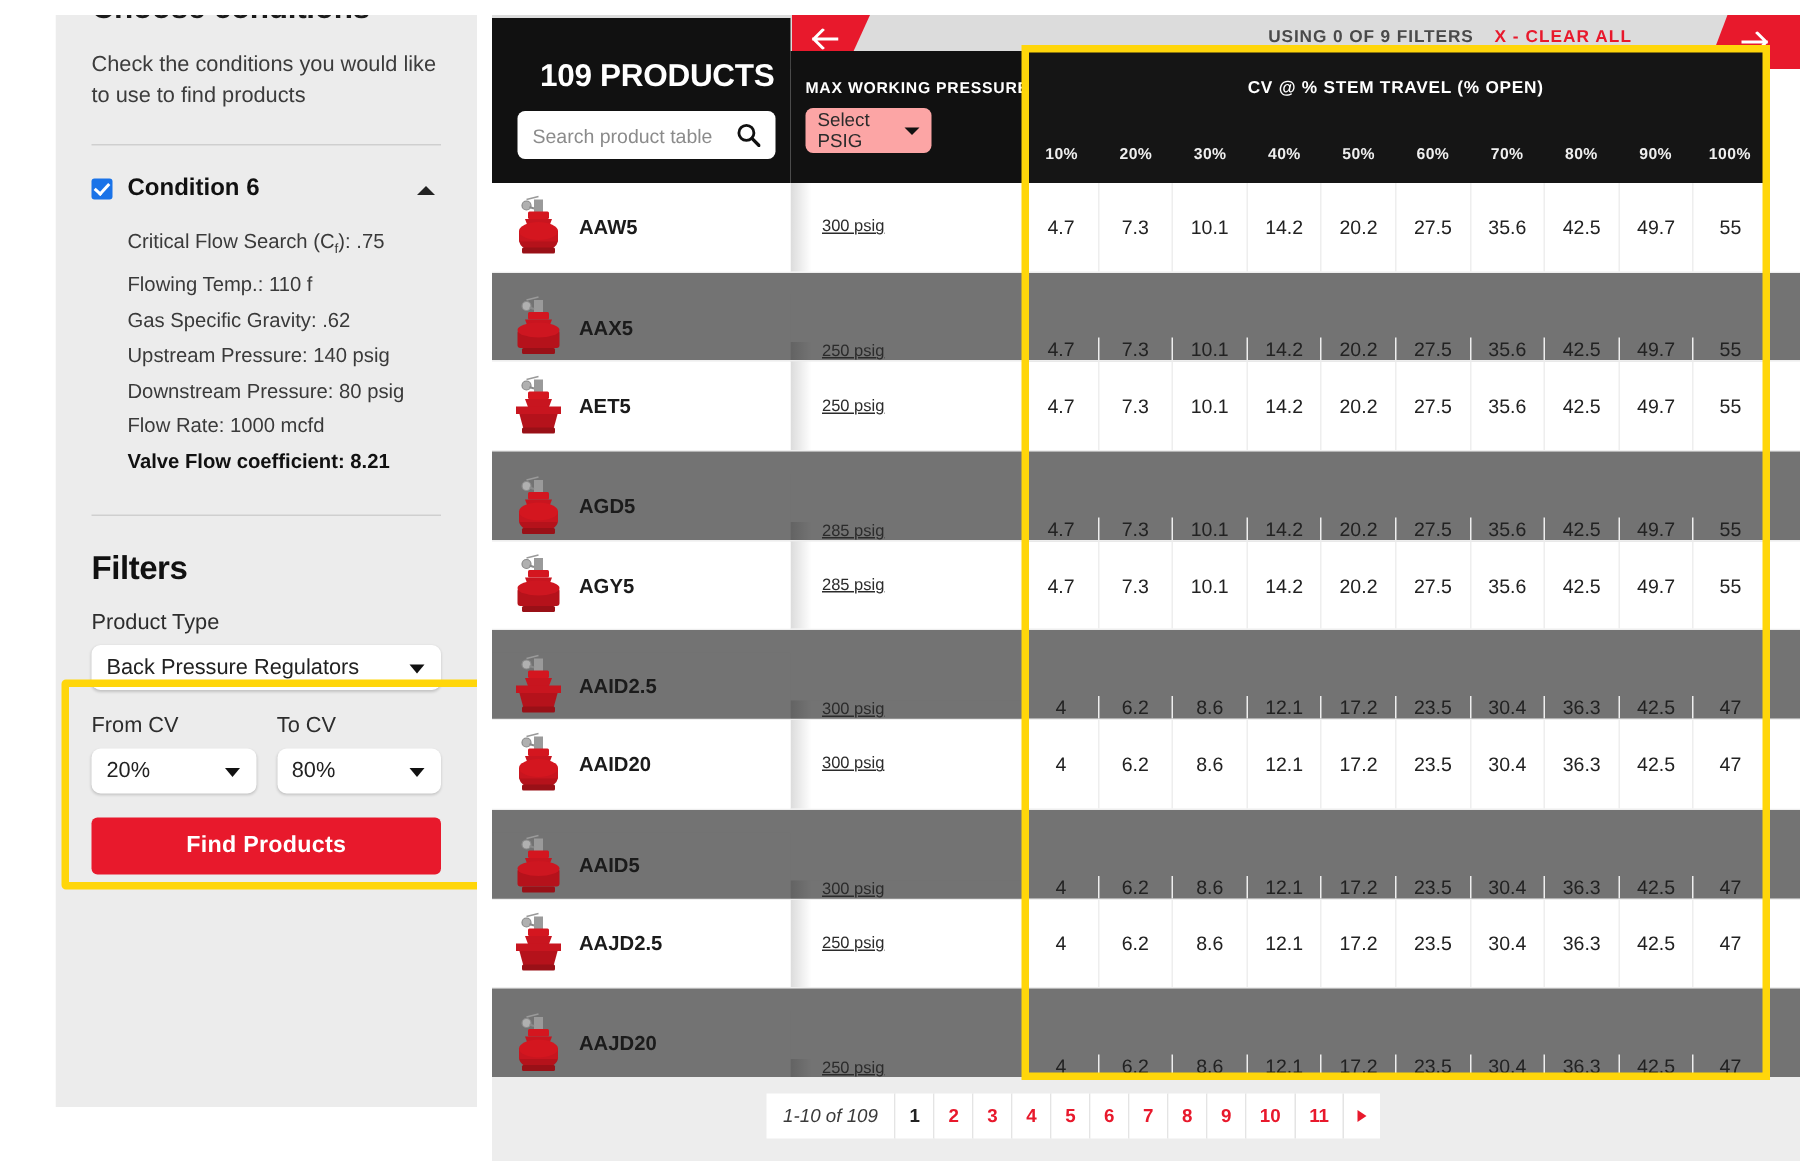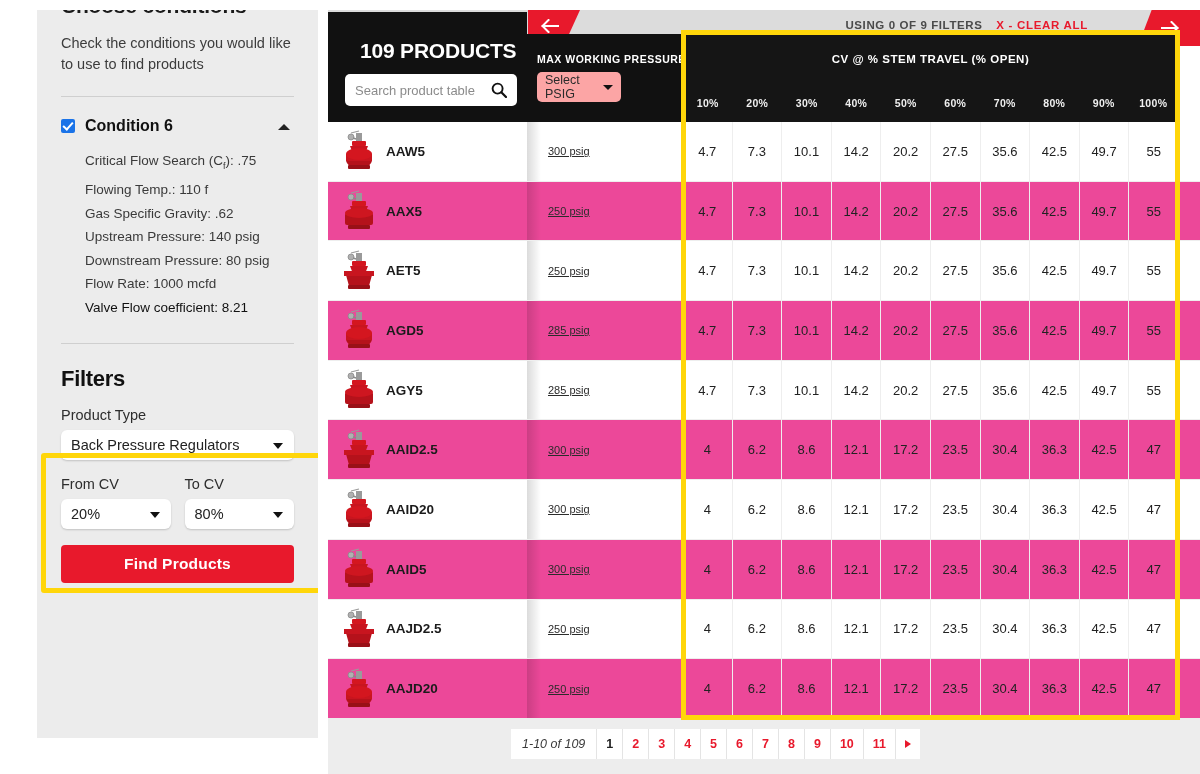--- a/index.html
+++ b/index.html
@@ -43,21 +43,21 @@
   .caret-up {
     position: absolute; right: 4px; top: 7px;
     width: 0; height: 0; border-left: 6px solid transparent;
     border-right: 6px solid transparent; border-bottom: 6px solid #222;
   }
   .cond-list { margin-top: 14px; padding-left: 24px; }
   .cond-list li {
     list-style: none; font-size: 13.5px; color: #3a3a3a;
     line-height: 23.5px;
   }
-  .cond-list li.bold { font-weight: normal; color: #111; }
+  .cond-list li.bold { font-weight: bold; color: #111; }
   .cond-list li sub { font-size: 9px; }
   .sb-rule2 { height: 1px; background: #cfcfcf; margin: 24px 0 0 0; }
 
   .filters-title {
     font-size: 22px; font-weight: bold; color: #111; margin-top: 22px;
     letter-spacing: -0.3px;
   }
   .field-label { font-size: 14.5px; color: #2d2d2d; margin-top: 15px; }
   .select-box {
     position: relative; background: #fff; border-radius: 6px;
@@ -176,21 +176,21 @@
     position: absolute; left: 353px; top: 30px; width: 499px; height: 690px;
     border: 5px solid #FFD60A; z-index: 9; pointer-events: none;
   }
 
   .rows { position: absolute; left: 0; top: 122px; width: 872px; }
   .row {
     display: flex; height: 59.7px; align-items: stretch;
     border-bottom: 1px solid #eeeeee; background: #fff;
     position: relative;
   }
-  .row.alt { background: #ec4899; }
+  .row.alt { background: #737373; align-items: flex-end; }
   .c-name {
     width: 199px; flex: 0 0 199px; display: flex; align-items: center;
     padding-left: 14px; position: relative; z-index: 3;
     background: inherit;
   }
   .valve-ico { width: 34px; height: 44px; flex: 0 0 34px; margin-right: 10px; }
   .pname { font-size: 13.5px; font-weight: bold; color: #1b1b1b; }
   .c-psig {
     width: 156px; flex: 0 0 156px; display: flex; align-items: center;
     padding-left: 21px; font-size: 11px; color: #2b2b2b;

